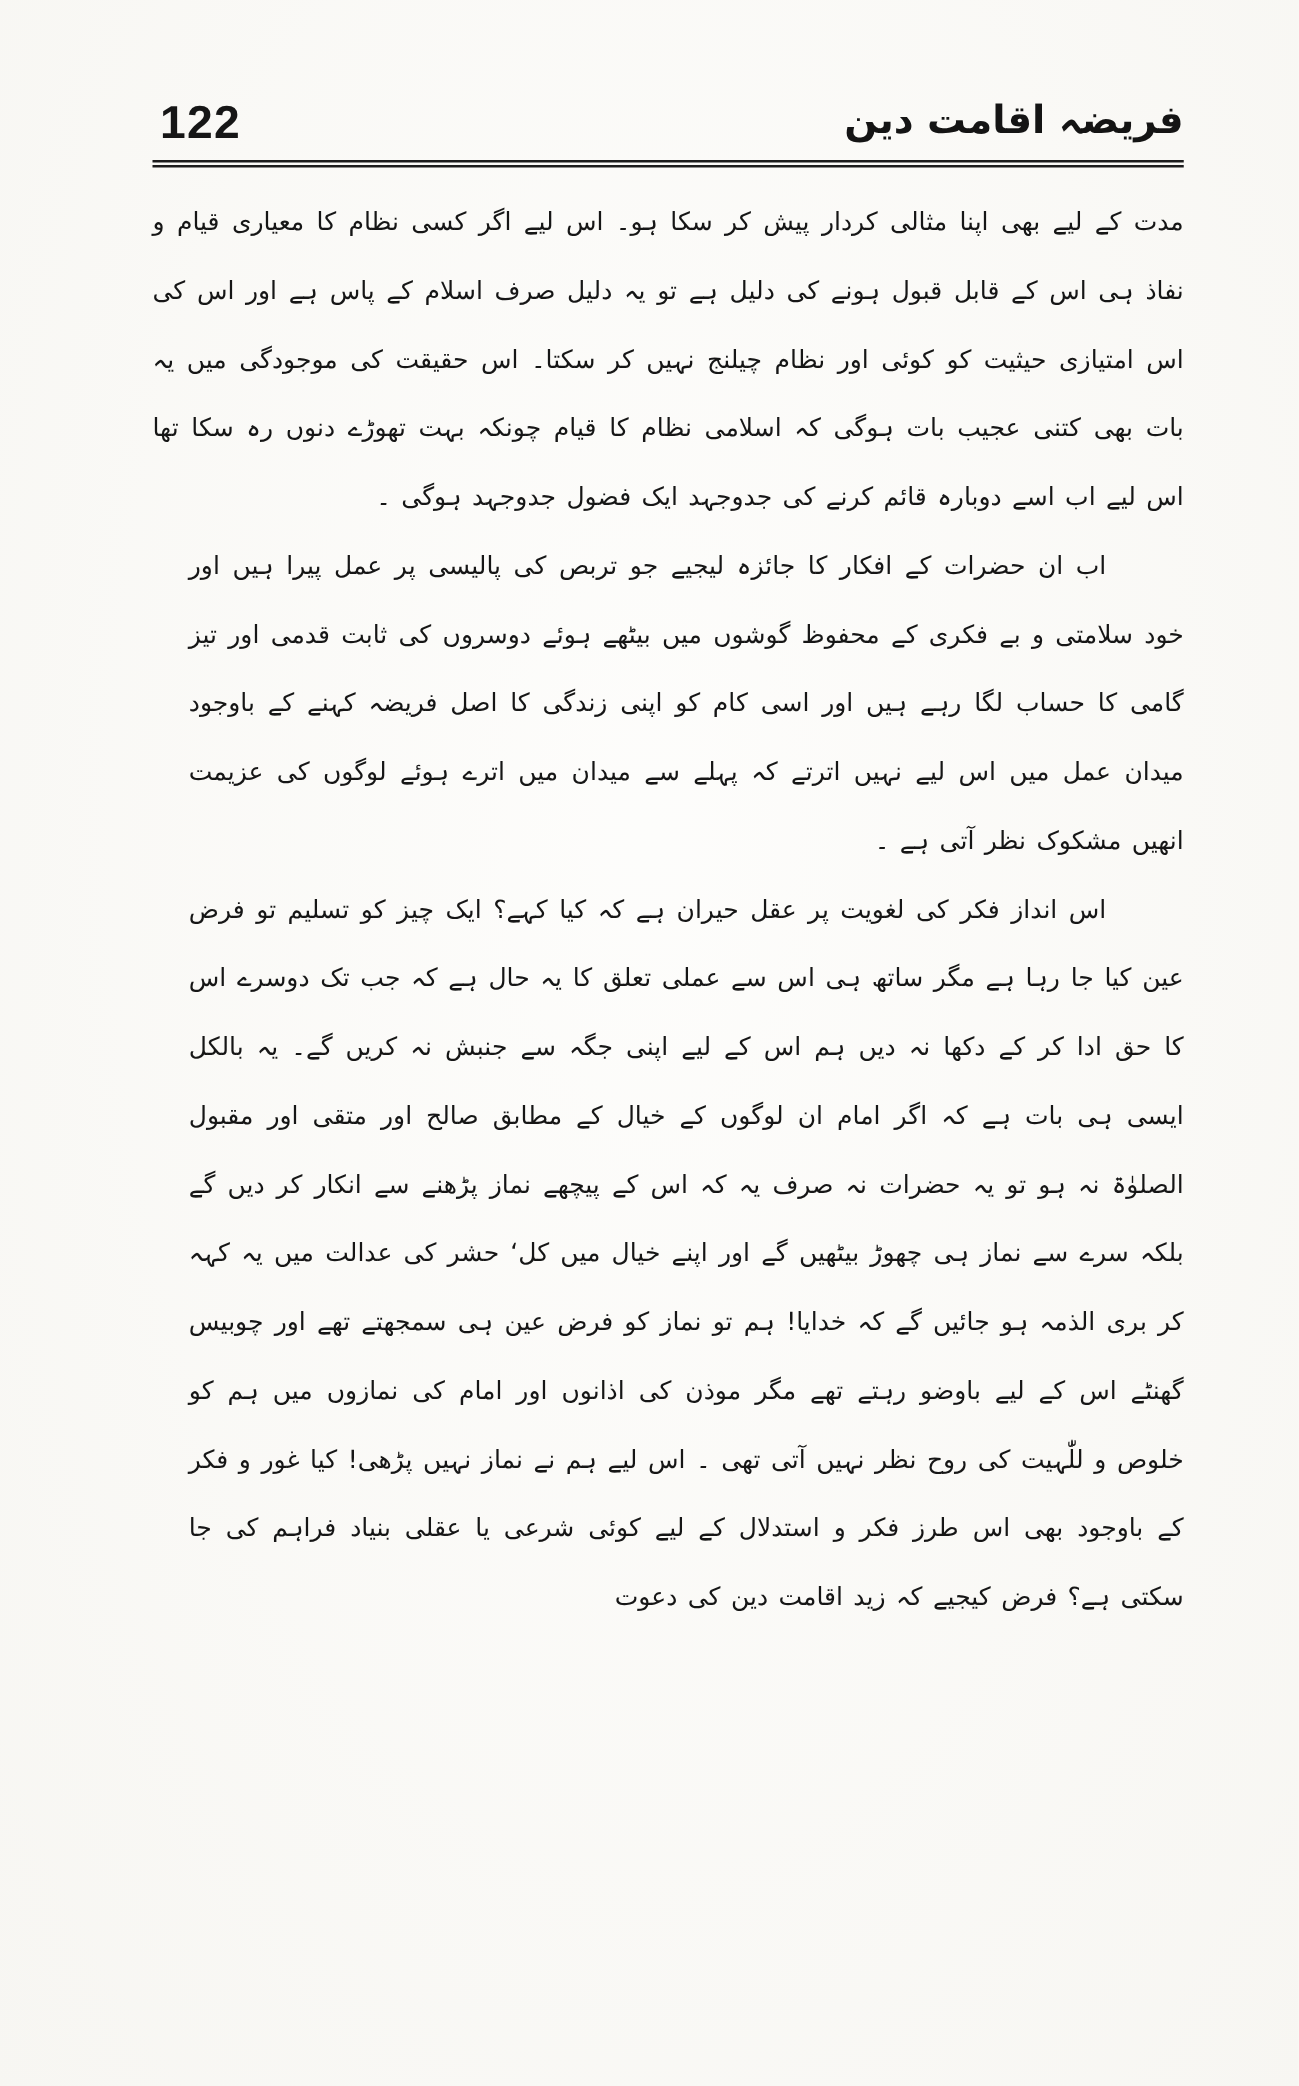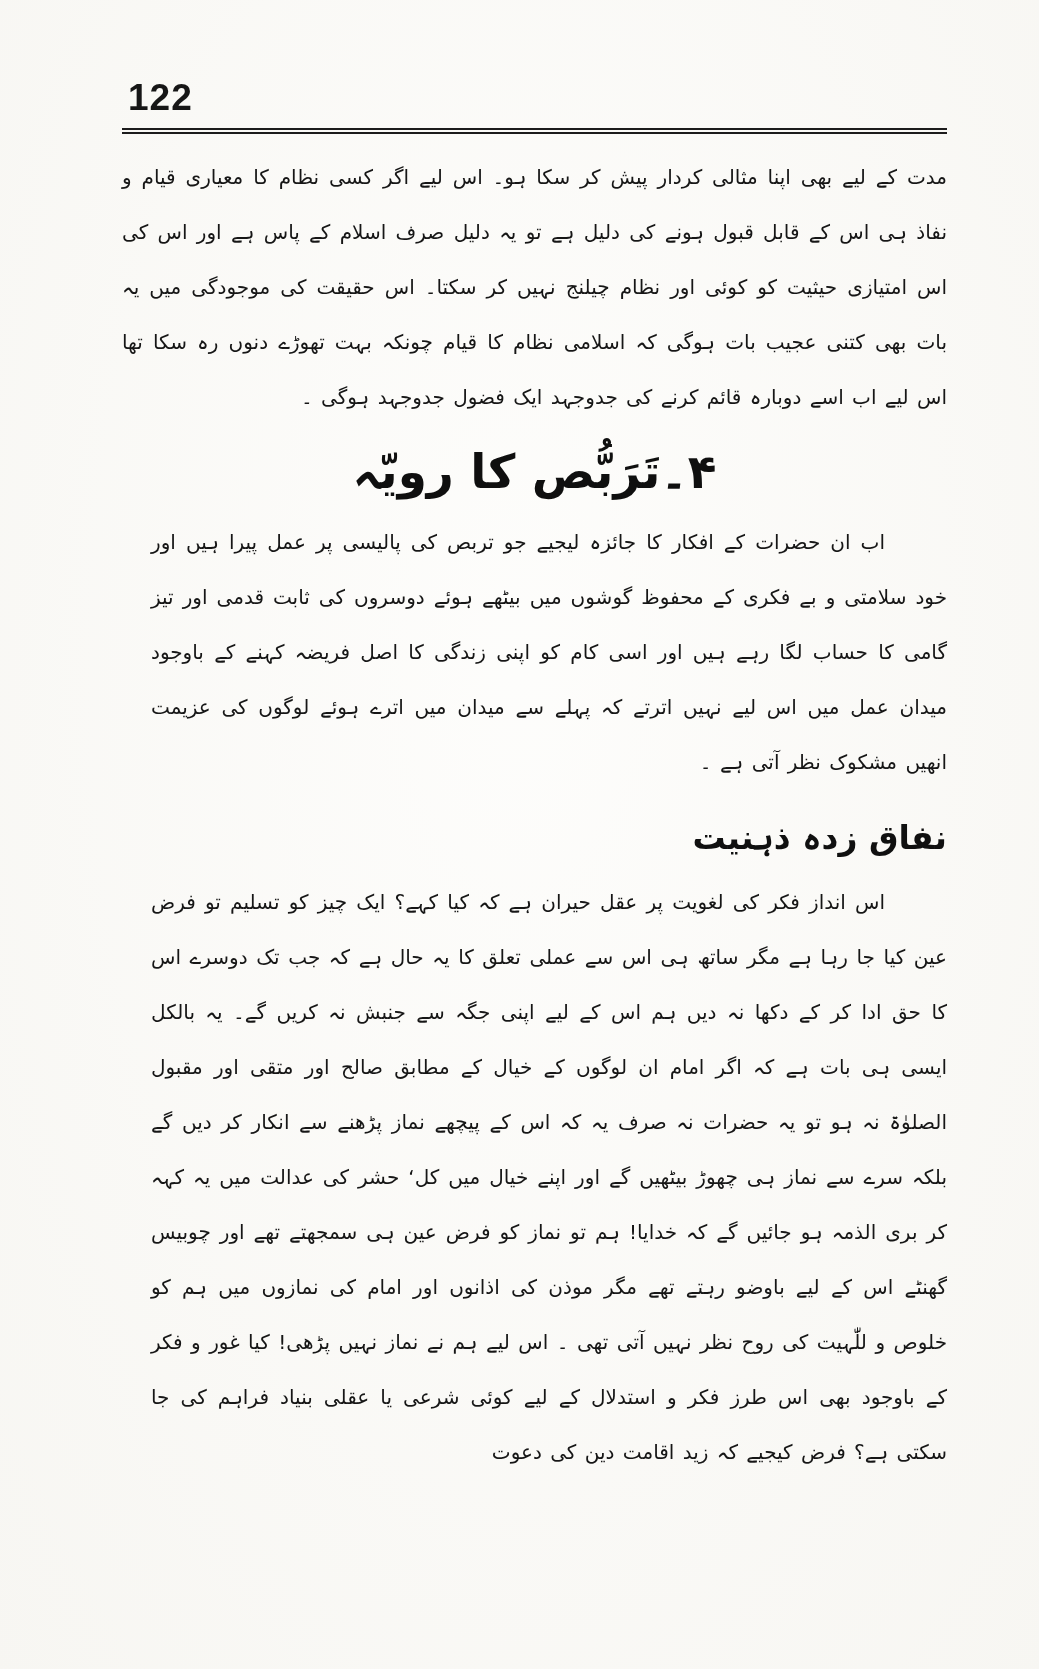--- a/index.html
+++ b/index.html
@@ -83,31 +83,30 @@
     color: #101010;
   }
 </style>
 </head>
 <body>
 
 <div class="page">
 
   <div class="header-row">
     <div class="page-number">122</div>
+    <div class="running-title">فریضہ اقامت دین</div>
   </div>
 
   <div class="header-rule"></div>
 
   <div class="body-text">
 
     <p class="para">مدت کے لیے بھی اپنا مثالی کردار پیش کر سکا ہو۔ اس لیے اگر کسی نظام کا معیاری قیام و نفاذ ہی اس کے قابل قبول ہونے کی دلیل ہے تو یہ دلیل صرف اسلام کے پاس ہے اور اس کی اس امتیازی حیثیت کو کوئی اور نظام چیلنج نہیں کر سکتا۔ اس حقیقت کی موجودگی میں یہ بات بھی کتنی عجیب بات ہوگی کہ اسلامی نظام کا قیام چونکہ بہت تھوڑے دنوں رہ سکا تھا اس لیے اب اسے دوبارہ قائم کرنے کی جدوجہد ایک فضول جدوجہد ہوگی ۔</p>
 
-    <div class="chapter-heading">۴۔تَرَبُّص کا رویّہ</div>
 
     <p class="para indent">اب ان حضرات کے افکار کا جائزہ لیجیے جو تربص کی پالیسی پر عمل پیرا ہیں اور خود سلامتی و بے فکری کے محفوظ گوشوں میں بیٹھے ہوئے دوسروں کی ثابت قدمی اور تیز گامی کا حساب لگا رہے ہیں اور اسی کام کو اپنی زندگی کا اصل فریضہ کہنے کے باوجود میدان عمل میں اس لیے نہیں اترتے کہ پہلے سے میدان میں اترے ہوئے لوگوں کی عزیمت انھیں مشکوک نظر آتی ہے ۔</p>
 
-    <div class="section-subheading">نفاق زدہ ذہنیت</div>
 
     <p class="para indent">اس انداز فکر کی لغویت پر عقل حیران ہے کہ کیا کہے؟ ایک چیز کو تسلیم تو فرض عین کیا جا رہا ہے مگر ساتھ ہی اس سے عملی تعلق کا یہ حال ہے کہ جب تک دوسرے اس کا حق ادا کر کے دکھا نہ دیں ہم اس کے لیے اپنی جگہ سے جنبش نہ کریں گے۔ یہ بالکل ایسی ہی بات ہے کہ اگر امام ان لوگوں کے خیال کے مطابق صالح اور متقی اور مقبول الصلوٰۃ نہ ہو تو یہ حضرات نہ صرف یہ کہ اس کے پیچھے نماز پڑھنے سے انکار کر دیں گے بلکہ سرے سے نماز ہی چھوڑ بیٹھیں گے اور اپنے خیال میں کل‘ حشر کی عدالت میں یہ کہہ کر بری الذمہ ہو جائیں گے کہ خدایا! ہم تو نماز کو فرض عین ہی سمجھتے تھے اور چوبیس گھنٹے اس کے لیے باوضو رہتے تھے مگر موذن کی اذانوں اور امام کی نمازوں میں ہم کو خلوص و للّٰہیت کی روح نظر نہیں آتی تھی ۔ اس لیے ہم نے نماز نہیں پڑھی! کیا غور و فکر کے باوجود بھی اس طرز فکر و استدلال کے لیے کوئی شرعی یا عقلی بنیاد فراہم کی جا سکتی ہے؟ فرض کیجیے کہ زید اقامت دین کی دعوت</p>
 
   </div>
 
 </div>
 
 </body></html>

